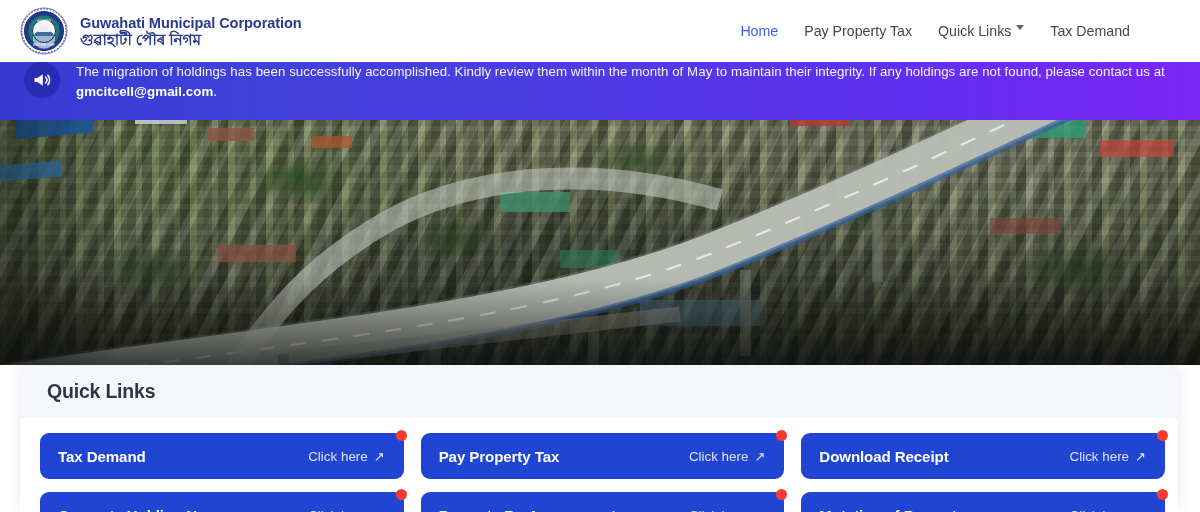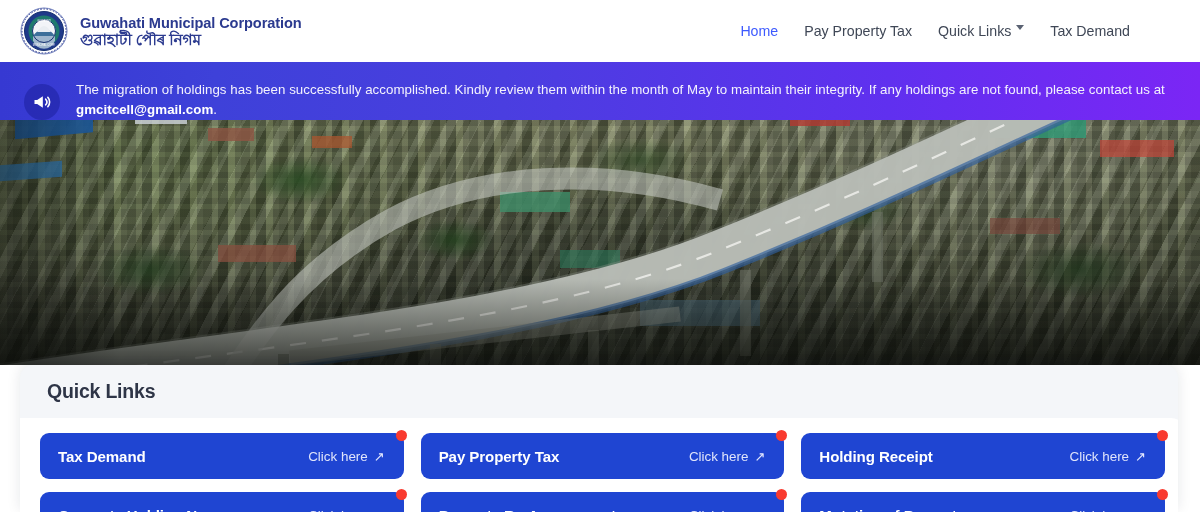--- a/index.html
+++ b/index.html
@@ -45,21 +45,21 @@
     border-right: 4.5px solid transparent;
     border-top: 5px solid #5a6272;
     margin-top: 2px;
   }
 
   
   .banner {
     position: absolute; top: 62px; left: 0;
     width: 1200px; height: 58px;
     background: linear-gradient(90deg,#3639d2 0%, #3e41d9 18%, #4a3ee0 42%, #6030ef 74%, #7b26f5 100%);
-    display: flex; align-items: flex-end;
+    display: flex; align-items: flex-start;
     padding: 0 28px 0 24px;
     z-index: 4;
   }
   .megaphone-badge {
     width: 36px; height: 36px; flex: 0 0 36px;
     border-radius: 50%;
     background: rgba(20,24,140,0.42);
     display: flex; align-items: center; justify-content: center;
     margin-right: 16px;
   }
@@ -311,21 +311,21 @@
         <div class="tile">
           <span class="tile-label">Pay Property Tax</span>
           <span class="tile-cta">
             <span>Click here</span>
             <span class="tile-arrow">↗</span>
           </span>
           <span class="tile-dot"></span>
         </div>
 
         <div class="tile">
-          <span class="tile-label">Holding Receipt</span>
+          <span class="tile-label">Download Receipt</span>
           <span class="tile-cta">
             <span>Click here</span>
             <span class="tile-arrow">↗</span>
           </span>
           <span class="tile-dot"></span>
         </div>
 
         <div class="tile">
           <span class="tile-label">Generate Holding No</span>
           <span class="tile-cta">

